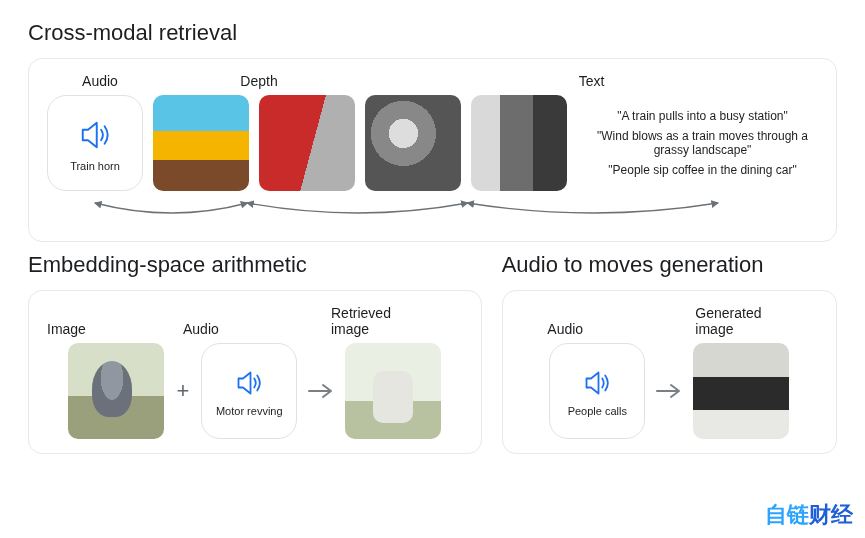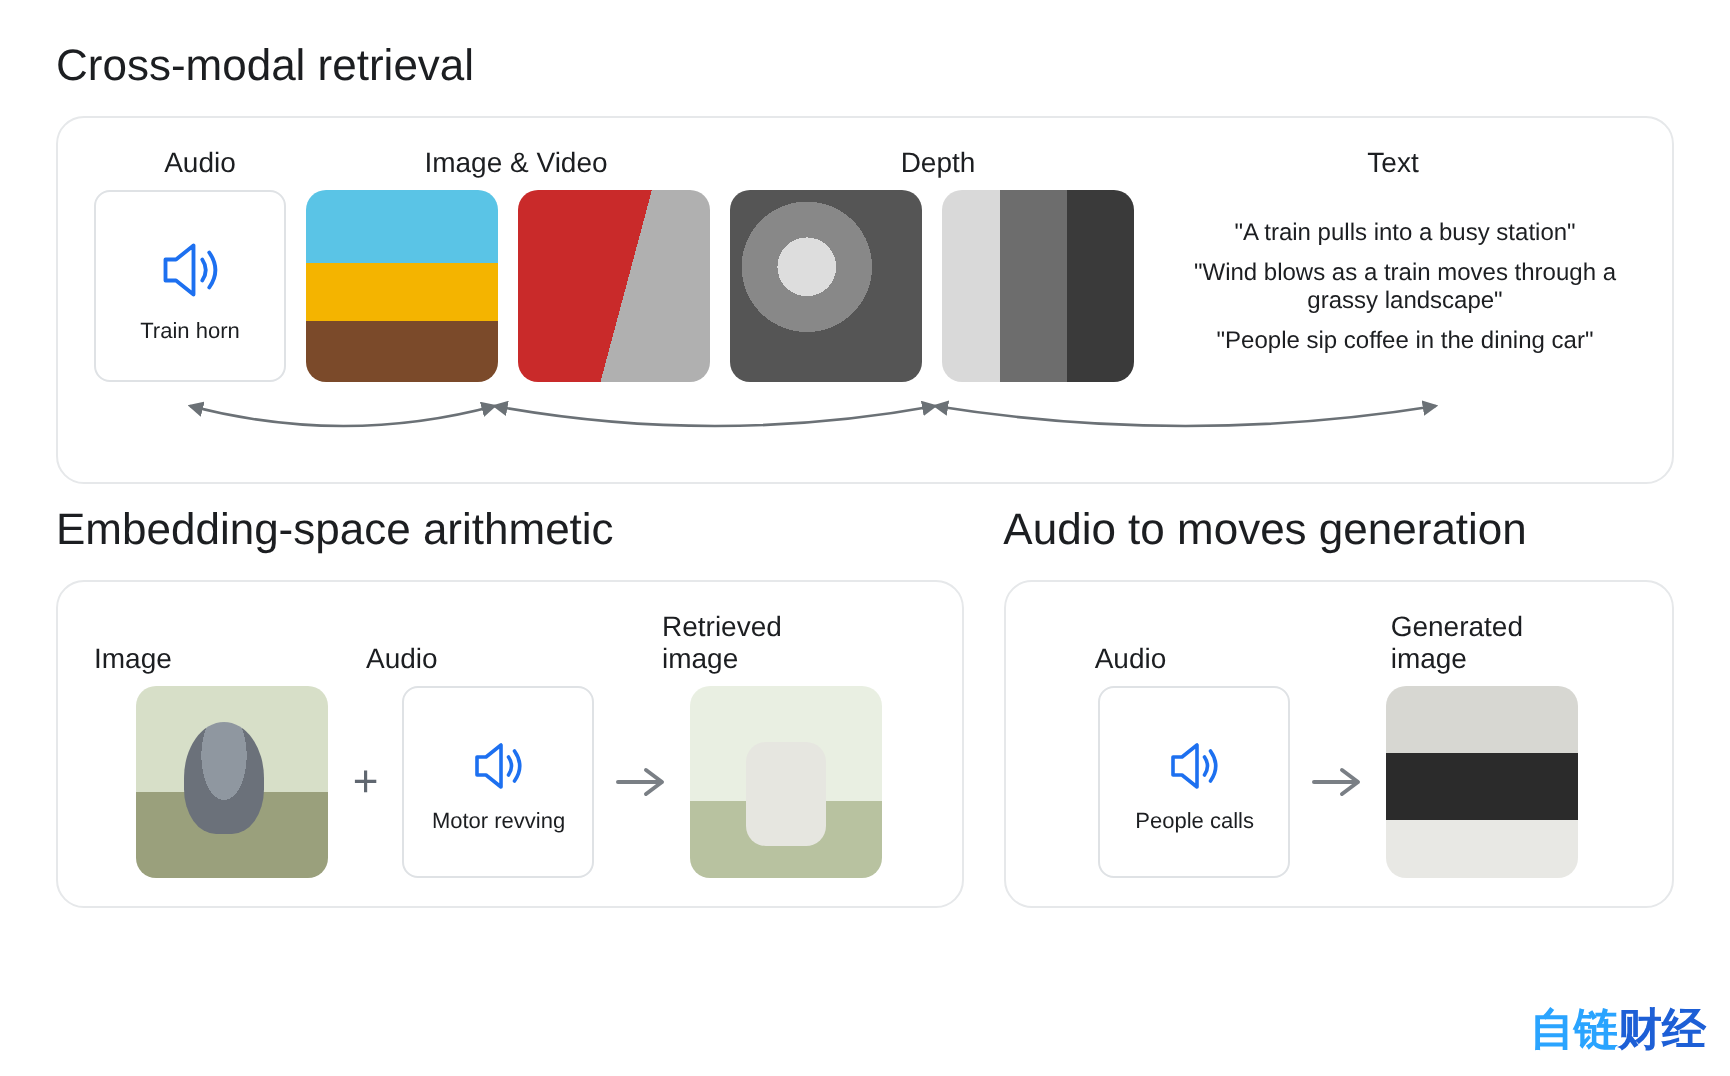--- a/index.html
+++ b/index.html
@@ -3,21 +3,21 @@
 <meta charset="utf-8">
 <style>
 *{box-sizing:border-box;margin:0;padding:0}
 body{font-family:-apple-system,BlinkMacSystemFont,"Segoe UI",Helvetica,Arial,sans-serif;background:#fff;width:865px;height:538px;padding:20px 28px;color:#1c1e21}
 .section-title{font-size:22px;font-weight:500;color:#1c1e21;margin-bottom:12px}
 .panel{border:1px solid #e6e8ea;border-radius:14px;padding:14px 18px}
 .row1{}
 .cmr-headers{display:flex;gap:0;margin-bottom:6px}
 .hdr{font-size:14px;color:#1c1e21;text-align:center}
 .cmr-body{display:flex;align-items:center;gap:10px}
-.audio-box{width:96px;height:96px;border:1.5px solid #dfe2e5;border-radius:8px;display:flex;flex-direction:column;align-items:center;justify-content:center;gap:4px;background:#fff}
+.audio-box{width:96px;height:96px;border:1.5px solid #dfe2e5;border-radius:19px;display:flex;flex-direction:column;align-items:center;justify-content:center;gap:4px;background:#fff}
 .audio-label{font-size:11px;color:#1c1e21}
 .thumb{width:96px;height:96px;border-radius:10px;overflow:hidden;position:relative;flex-shrink:0}
 .depth{filter:grayscale(1)}
 .text-stack{display:flex;flex-direction:column;gap:6px;flex:1;padding-left:10px}
 .quote{font-size:12px;color:#1c1e21;text-align:center}
 .arrows-area{position:relative;height:30px;margin-top:6px}
 .row2{display:flex;gap:20px;margin-top:10px}
 .col-left{flex:1.15}
 .col-right{flex:0.85}
 .esa-body{display:flex;align-items:center;gap:10px;justify-content:center}
@@ -42,21 +42,20 @@
 .scn-penguins{background:linear-gradient(180deg,#d7d7d2 0 35%,#2b2b2b 35% 70%,#e8e8e4 70% 100%)}
 </style>
 </head>
 <body>
 
 <div class="row1">
   <div class="section-title">Cross-modal retrieval</div>
   <div class="panel">
     <div class="cmr-headers">
       <div class="hdr" style="width:106px">Audio</div>
-      <div class="hdr" style="width:210px">Image &amp; Video</div>
       <div class="hdr" style="width:212px">Depth</div>
       <div class="hdr" style="flex:1">Text</div>
     </div>
     <div class="cmr-body">
       <div class="audio-box">
         <svg class="speaker" viewBox="0 0 48 48">
             <path d="M10 18 H16 L26 10 V38 L16 30 H10 Z" fill="none" stroke="#1d70f0" stroke-width="2.2" stroke-linejoin="round"></path>
             <path d="M31 18 Q35 24 31 30" fill="none" stroke="#1d70f0" stroke-width="2.2" stroke-linecap="round"></path>
             <path d="M35 14 Q42 24 35 34" fill="none" stroke="#1d70f0" stroke-width="2.2" stroke-linecap="round"></path>
           </svg>

